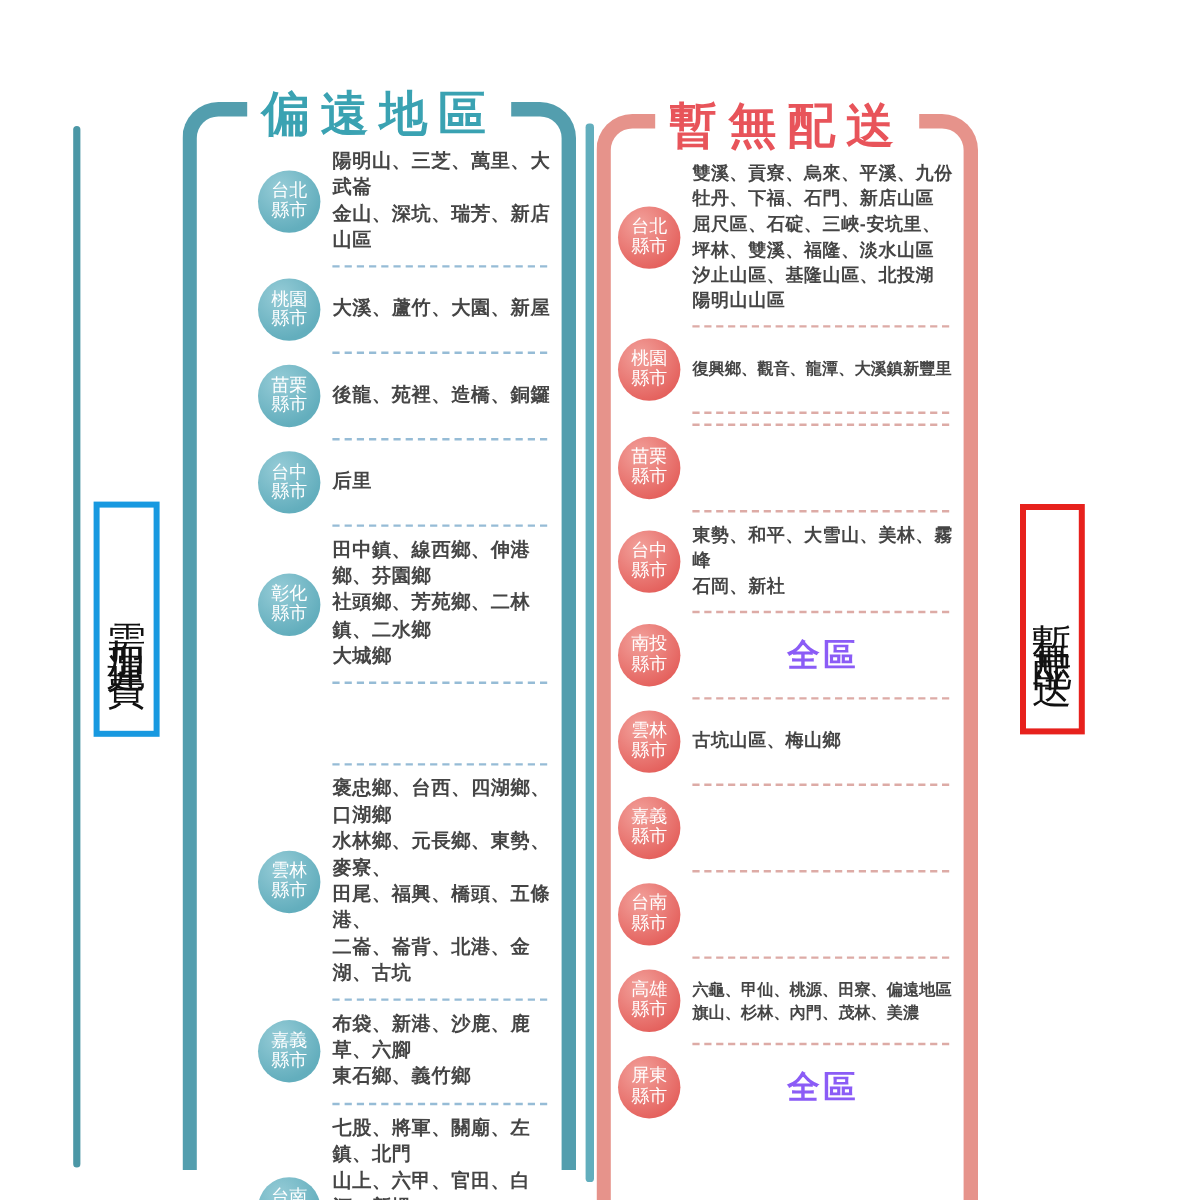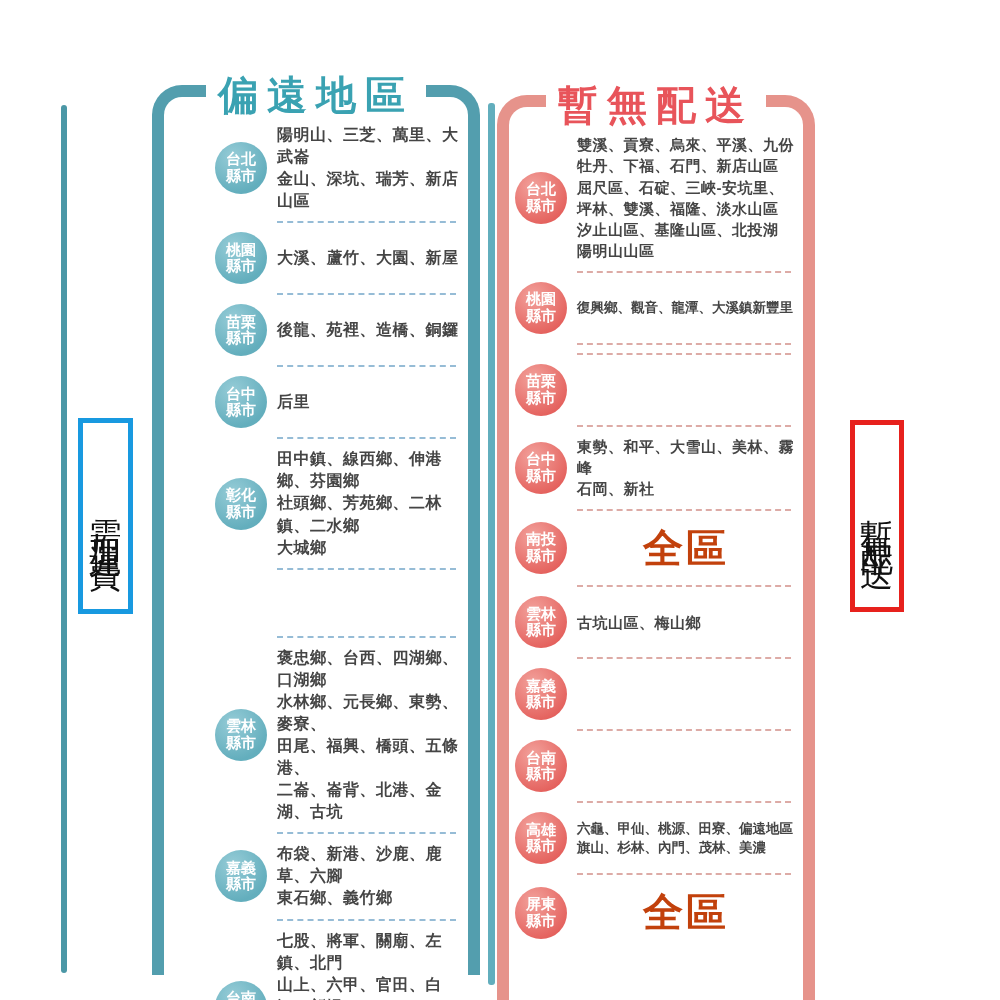--- a/index.html
+++ b/index.html
@@ -21,28 +21,28 @@
     letter-spacing:9px;white-space:nowrap;line-height:1.1;}
   .panel-teal .panel-title{color:#3aa2b2;}
   .panel-red .panel-title{color:#e8545a;}
 
   .rows{padding:18px 8px 0 6px;}
   .row{display:flex;align-items:center;gap:10px;margin:9px 0;}
   .badge{flex:0 0 52px;width:52px;height:52px;border-radius:50%;display:flex;
     align-items:center;justify-content:center;color:#fff;}
   .panel-teal .badge{background:radial-gradient(circle at 35% 28%,#96ccd7,#63aebd 72%);}
   .panel-red .badge{background:radial-gradient(circle at 35% 28%,#f2a19b,#e4605c 78%);}
-  .badge span{display:block;width:34px;text-align:center;font-size:15px;font-weight:bold;
+  .badge span{display:block;width:34px;text-align:center;font-size:15px;font-weight:normal;
     line-height:1.12;word-break:break-all;}
   .areas{font-size:16px;font-weight:bold;color:#454545;line-height:1.38;
     white-space:pre-line;letter-spacing:0.5px;}
   .panel-red .areas{font-size:15px;line-height:1.42;}
   .row.small .areas{font-size:13.5px;letter-spacing:0;}
-  .row.big-center .areas{flex:1;text-align:center;font-size:40px;font-weight:600;
-    color:#c2410c;letter-spacing:3px;}
+  .row.big-center .areas{flex:1;text-align:center;font-size:27px;font-weight:600;
+    color:#8b5cf6;letter-spacing:3px;}
 
   .sep{border-top:2px dashed;margin:8px 4px 8px 62px;height:0;}
   .panel-teal .sep{border-color:#96bcd6;}
   .panel-red .sep{border-color:#ddaba6;}
   .blank{height:50px;}
 
   
   .note{position:absolute;background:#fff;display:flex;flex-direction:column;
     align-items:center;justify-content:space-evenly;box-sizing:border-box;}
   .note-blue{left:78px;top:418px;width:55px;height:196px;border:5px solid #1899e0;}

